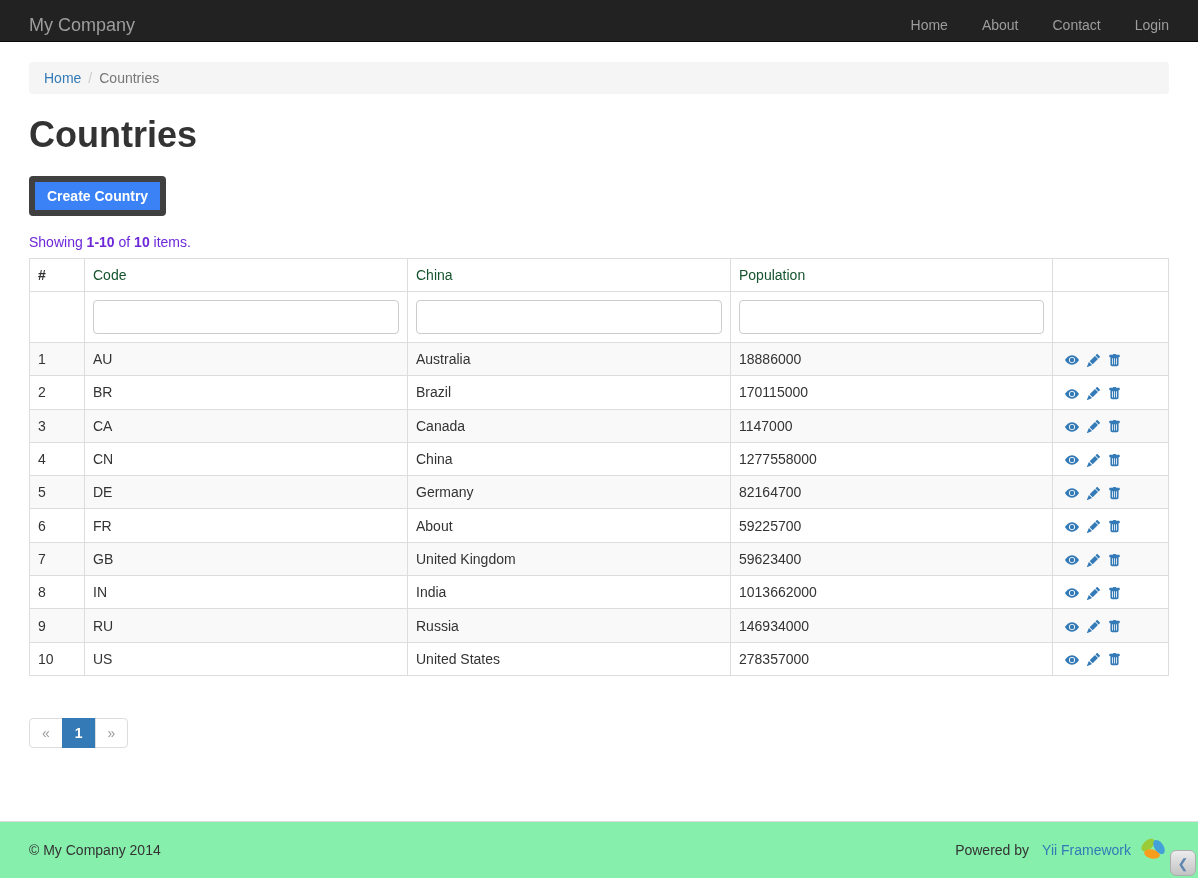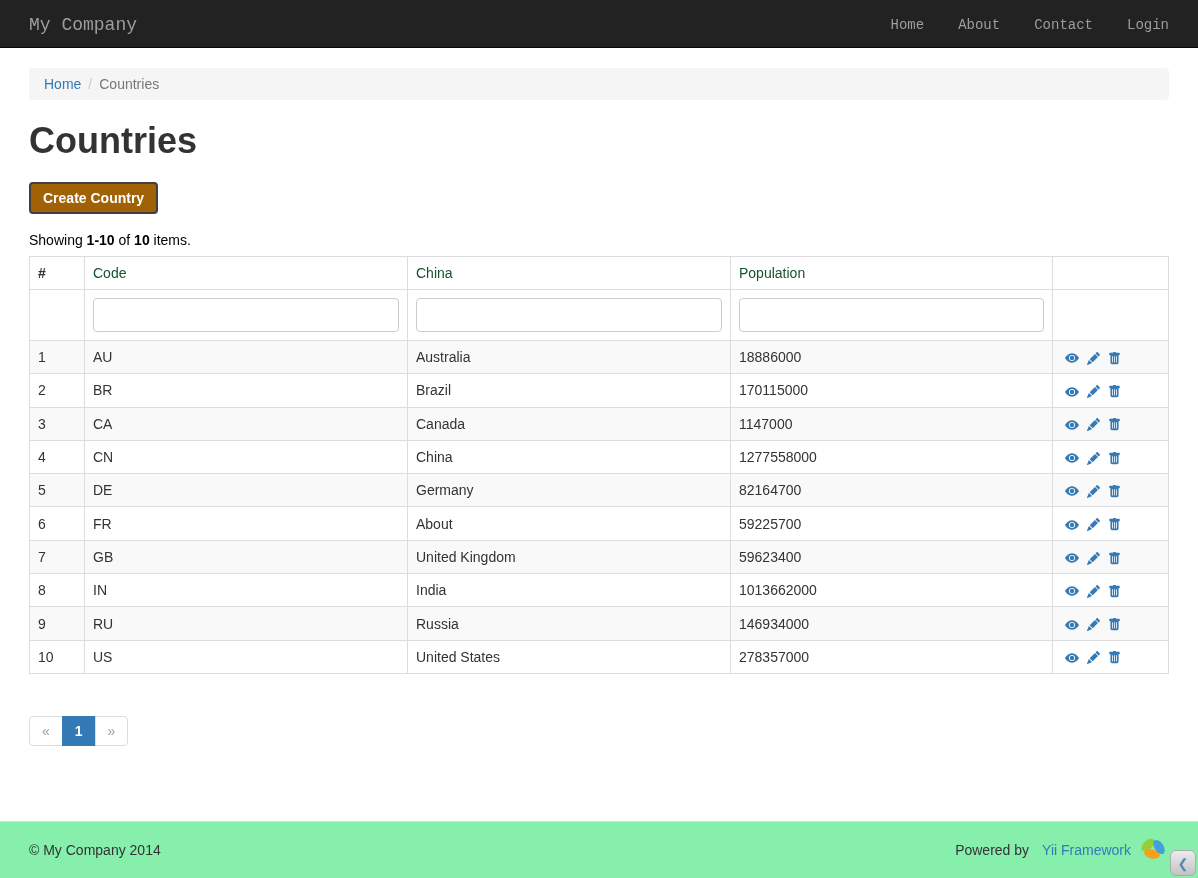--- a/index.html
+++ b/index.html
@@ -11,24 +11,23 @@
     background: #fff;
     display: flex;
     flex-direction: column;
     overflow: hidden;
   }
   a { text-decoration: none; }
 
   
   .navbar {
     flex: none;
-    height: 48px;
+    height: 42px;
     background: #222;
     border-bottom: 1px solid #080808;
-    font-family: Liberation Mono, monospace;
   }
   .navbar-inner {
     width: 1140px;
     margin: 0 auto;
     height: 50px;
     display: flex;
     align-items: center;
     justify-content: space-between;
   }
   .brand { color: #9d9d9d; font-size: 18px; cursor: pointer; }
@@ -49,33 +48,33 @@
     align-items: center;
   }
   .breadcrumb a { color: #337ab7; cursor: pointer; }
   .breadcrumb .sep { color: #ccc; padding: 0 7px; }
   .breadcrumb .active { color: #777; }
 
   h1.page-title { font-size: 36px; font-weight: 600; margin: 18px 0 20px; color: #333; }
 
   .btn-success {
     display: inline-block;
-    background: #a16207;
-    border: 2px solid #404040;
+    background: #3b82f6;
+    border: 6px solid #404040;
     color: #fff;
     font-family: "Liberation Sans", sans-serif;
     font-size: 14px;
     font-weight: bold;
     padding: 6px 12px;
     border-radius: 4px;
     cursor: pointer;
     margin-bottom: 18px;
   }
 
-  .summary { margin-bottom: 8px; color: #000000; }
+  .summary { margin-bottom: 8px; color: #6d28d9; }
   .summary b { font-weight: bold; }
 
   
   table.grid {
     width: 100%;
     border-collapse: collapse;
     border: 1px solid #ddd;
     table-layout: fixed;
   }
   table.grid th, table.grid td {

